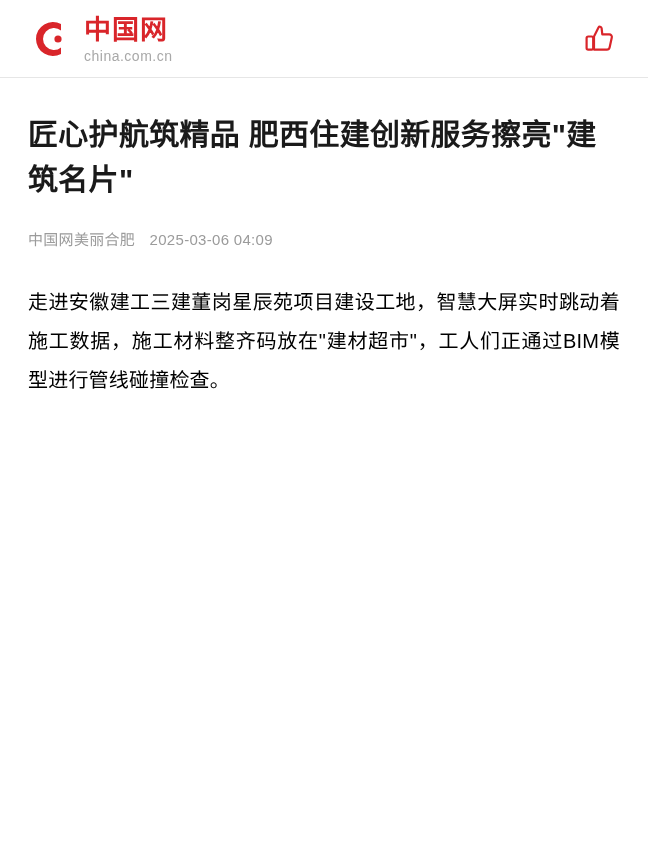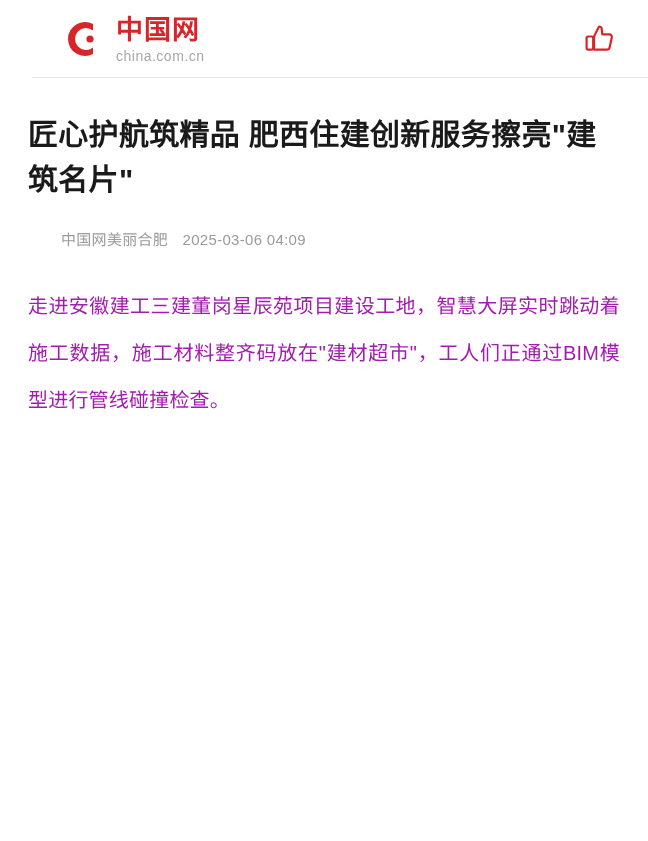--- a/index.html
+++ b/index.html
@@ -25,21 +25,20 @@
   
   .site-header {
     height: 78px;
     box-sizing: border-box;
     border-bottom: 1px solid #e6e6e6;
     display: flex;
     align-items: center;
     justify-content: space-between;
     padding: 0 26px 0 28px;
     flex: 0 0 auto;
-    margin-left: 32px;
   }
   .brand {
     display: flex;
     align-items: center;
     gap: 10px;
   }
   .brand-mark {
     width: 46px;
     height: 46px;
     position: relative;
@@ -88,29 +87,29 @@
     color: #1a1a1a;
     margin: 0;
     letter-spacing: 0.3px;
   }
   .article-meta {
     margin-top: 26px;
     font-size: 15px;
     color: #9b9b9b;
     letter-spacing: 0.3px;
   }
-  .article-meta .meta-source { margin-right: 10px; margin-left: 33px; }
+  .article-meta .meta-source { margin-right: 10px; }
   .article-body {
     margin-top: 34px;
   }
   .article-body p {
     margin: 0 0 26px 0;
     font-size: 20px;
-    line-height: 47px;
-    color: #a21caf;
+    line-height: 39px;
+    color: #000000;
     letter-spacing: 0.2px;
     text-align: justify;
   }
 </style>
 </head>
 <body>
 
 <div class="page">
 
   <div class="site-header">

